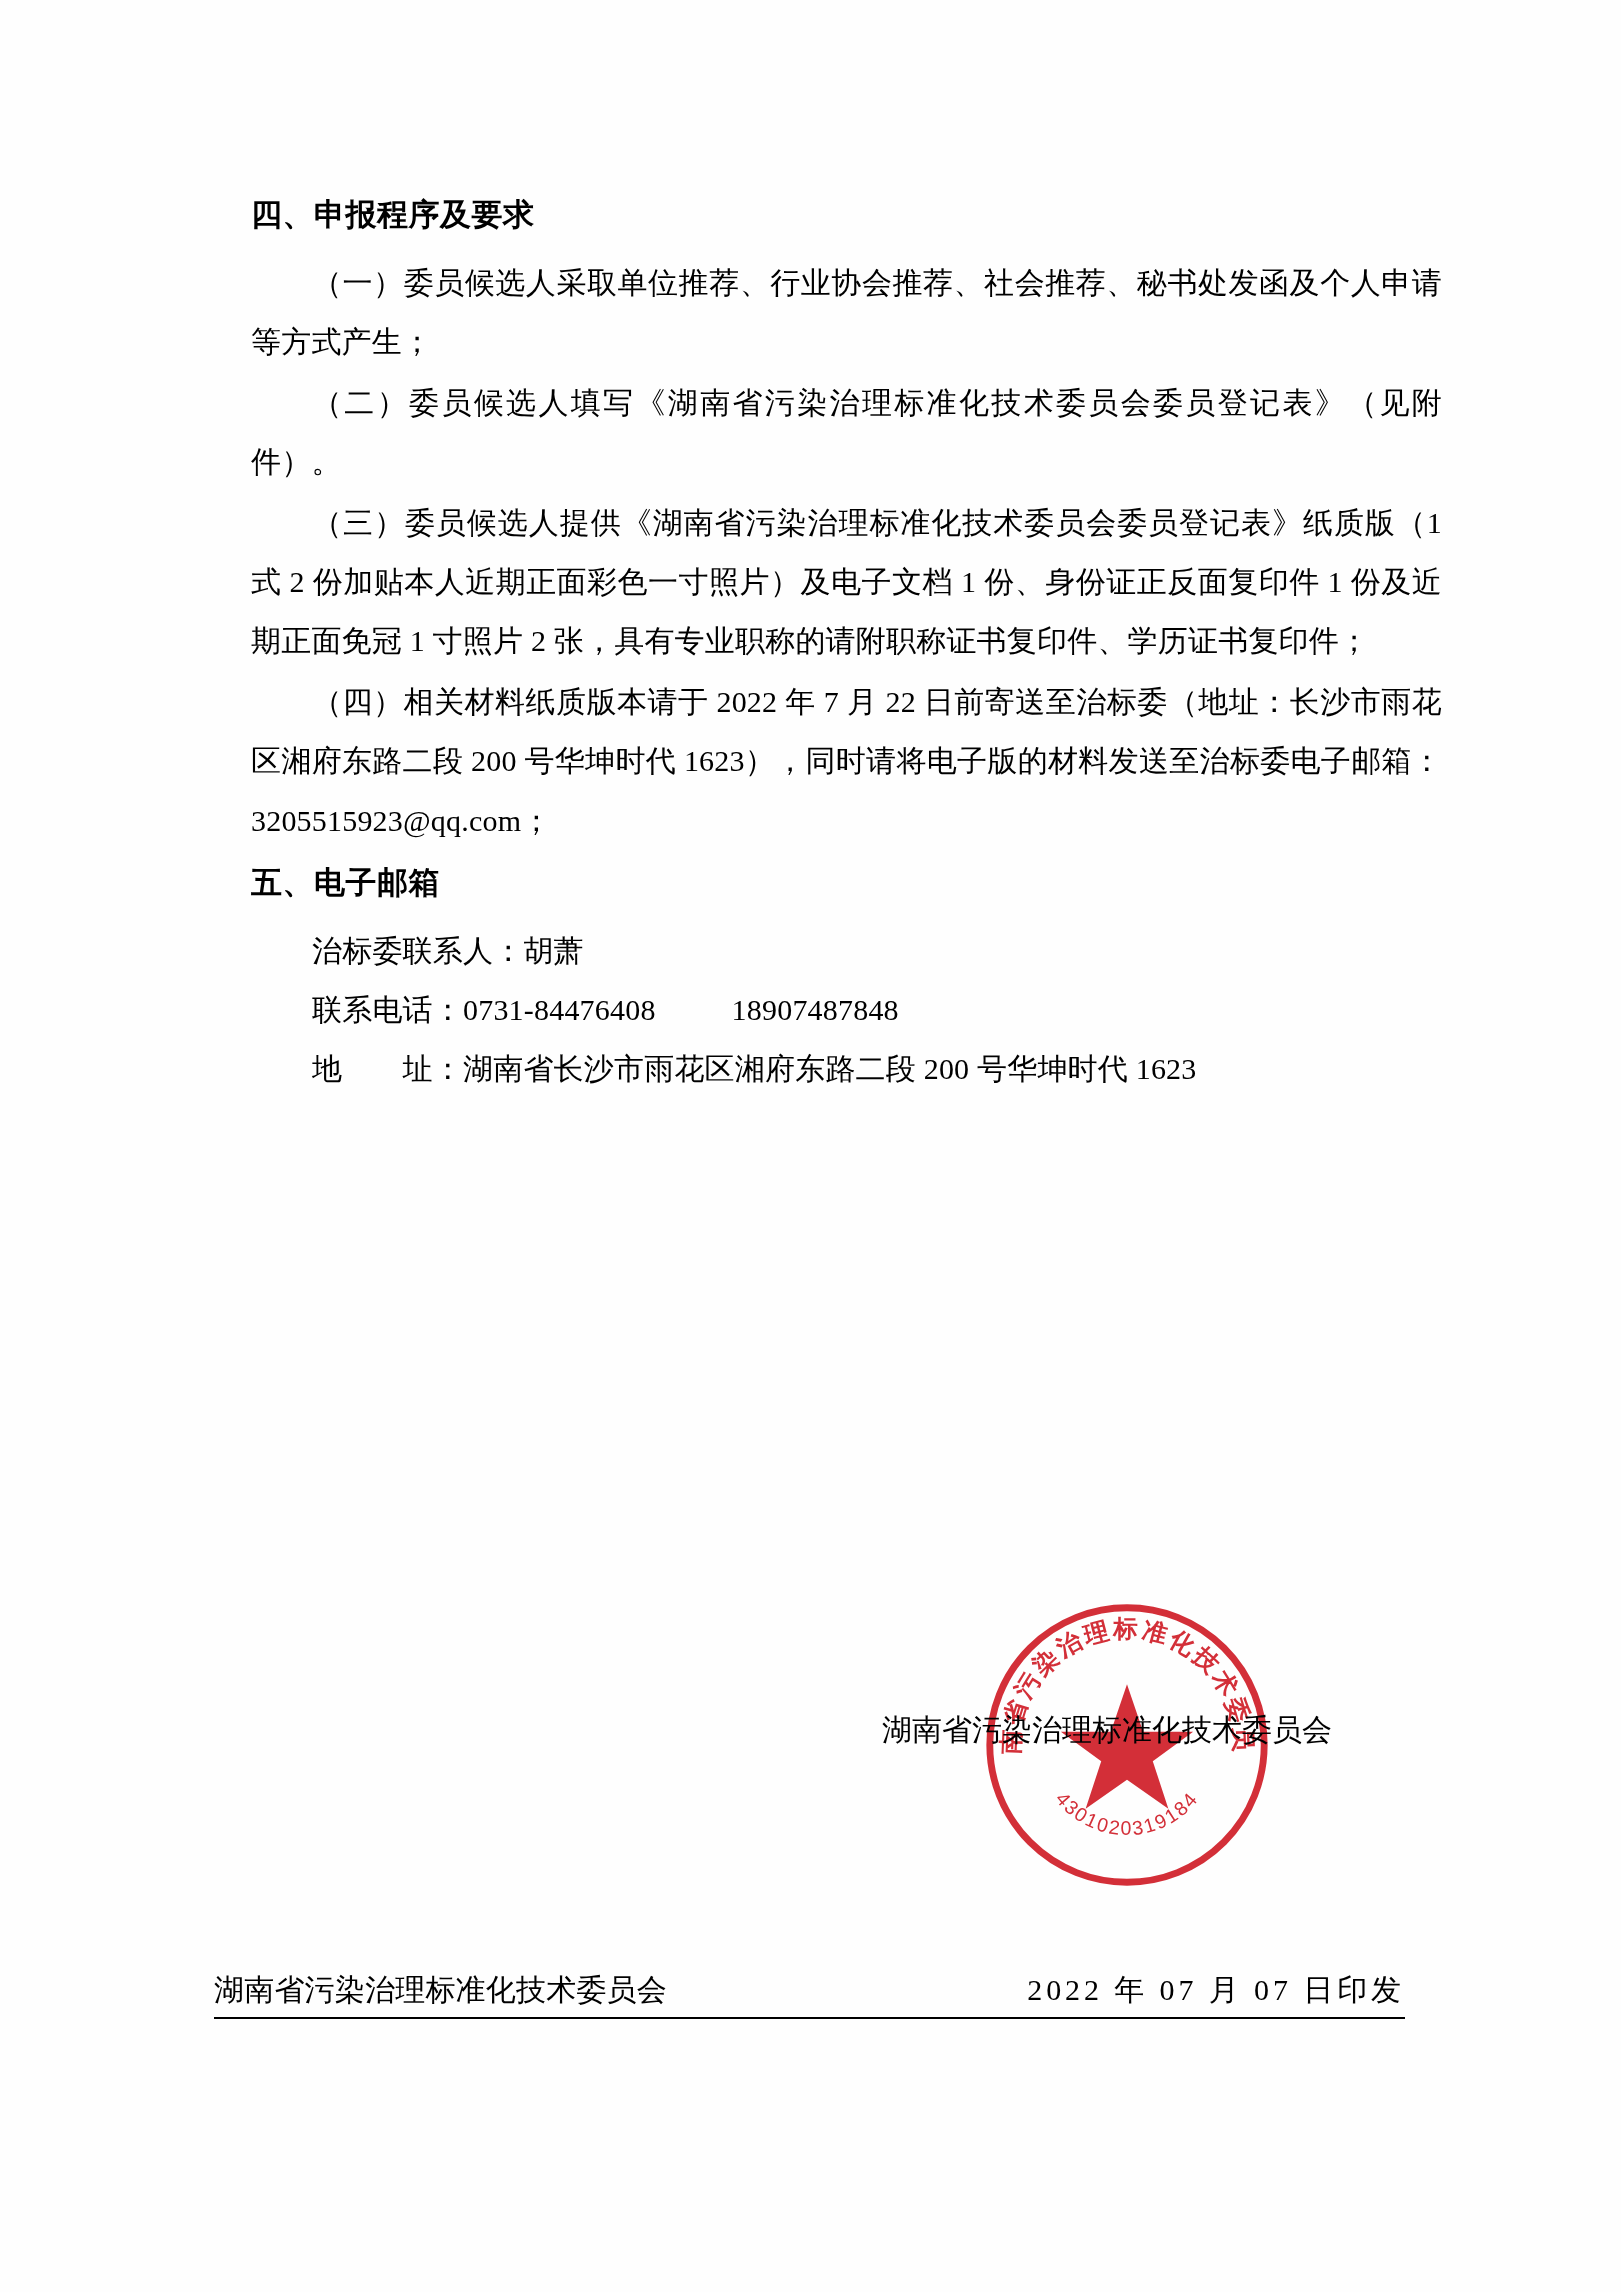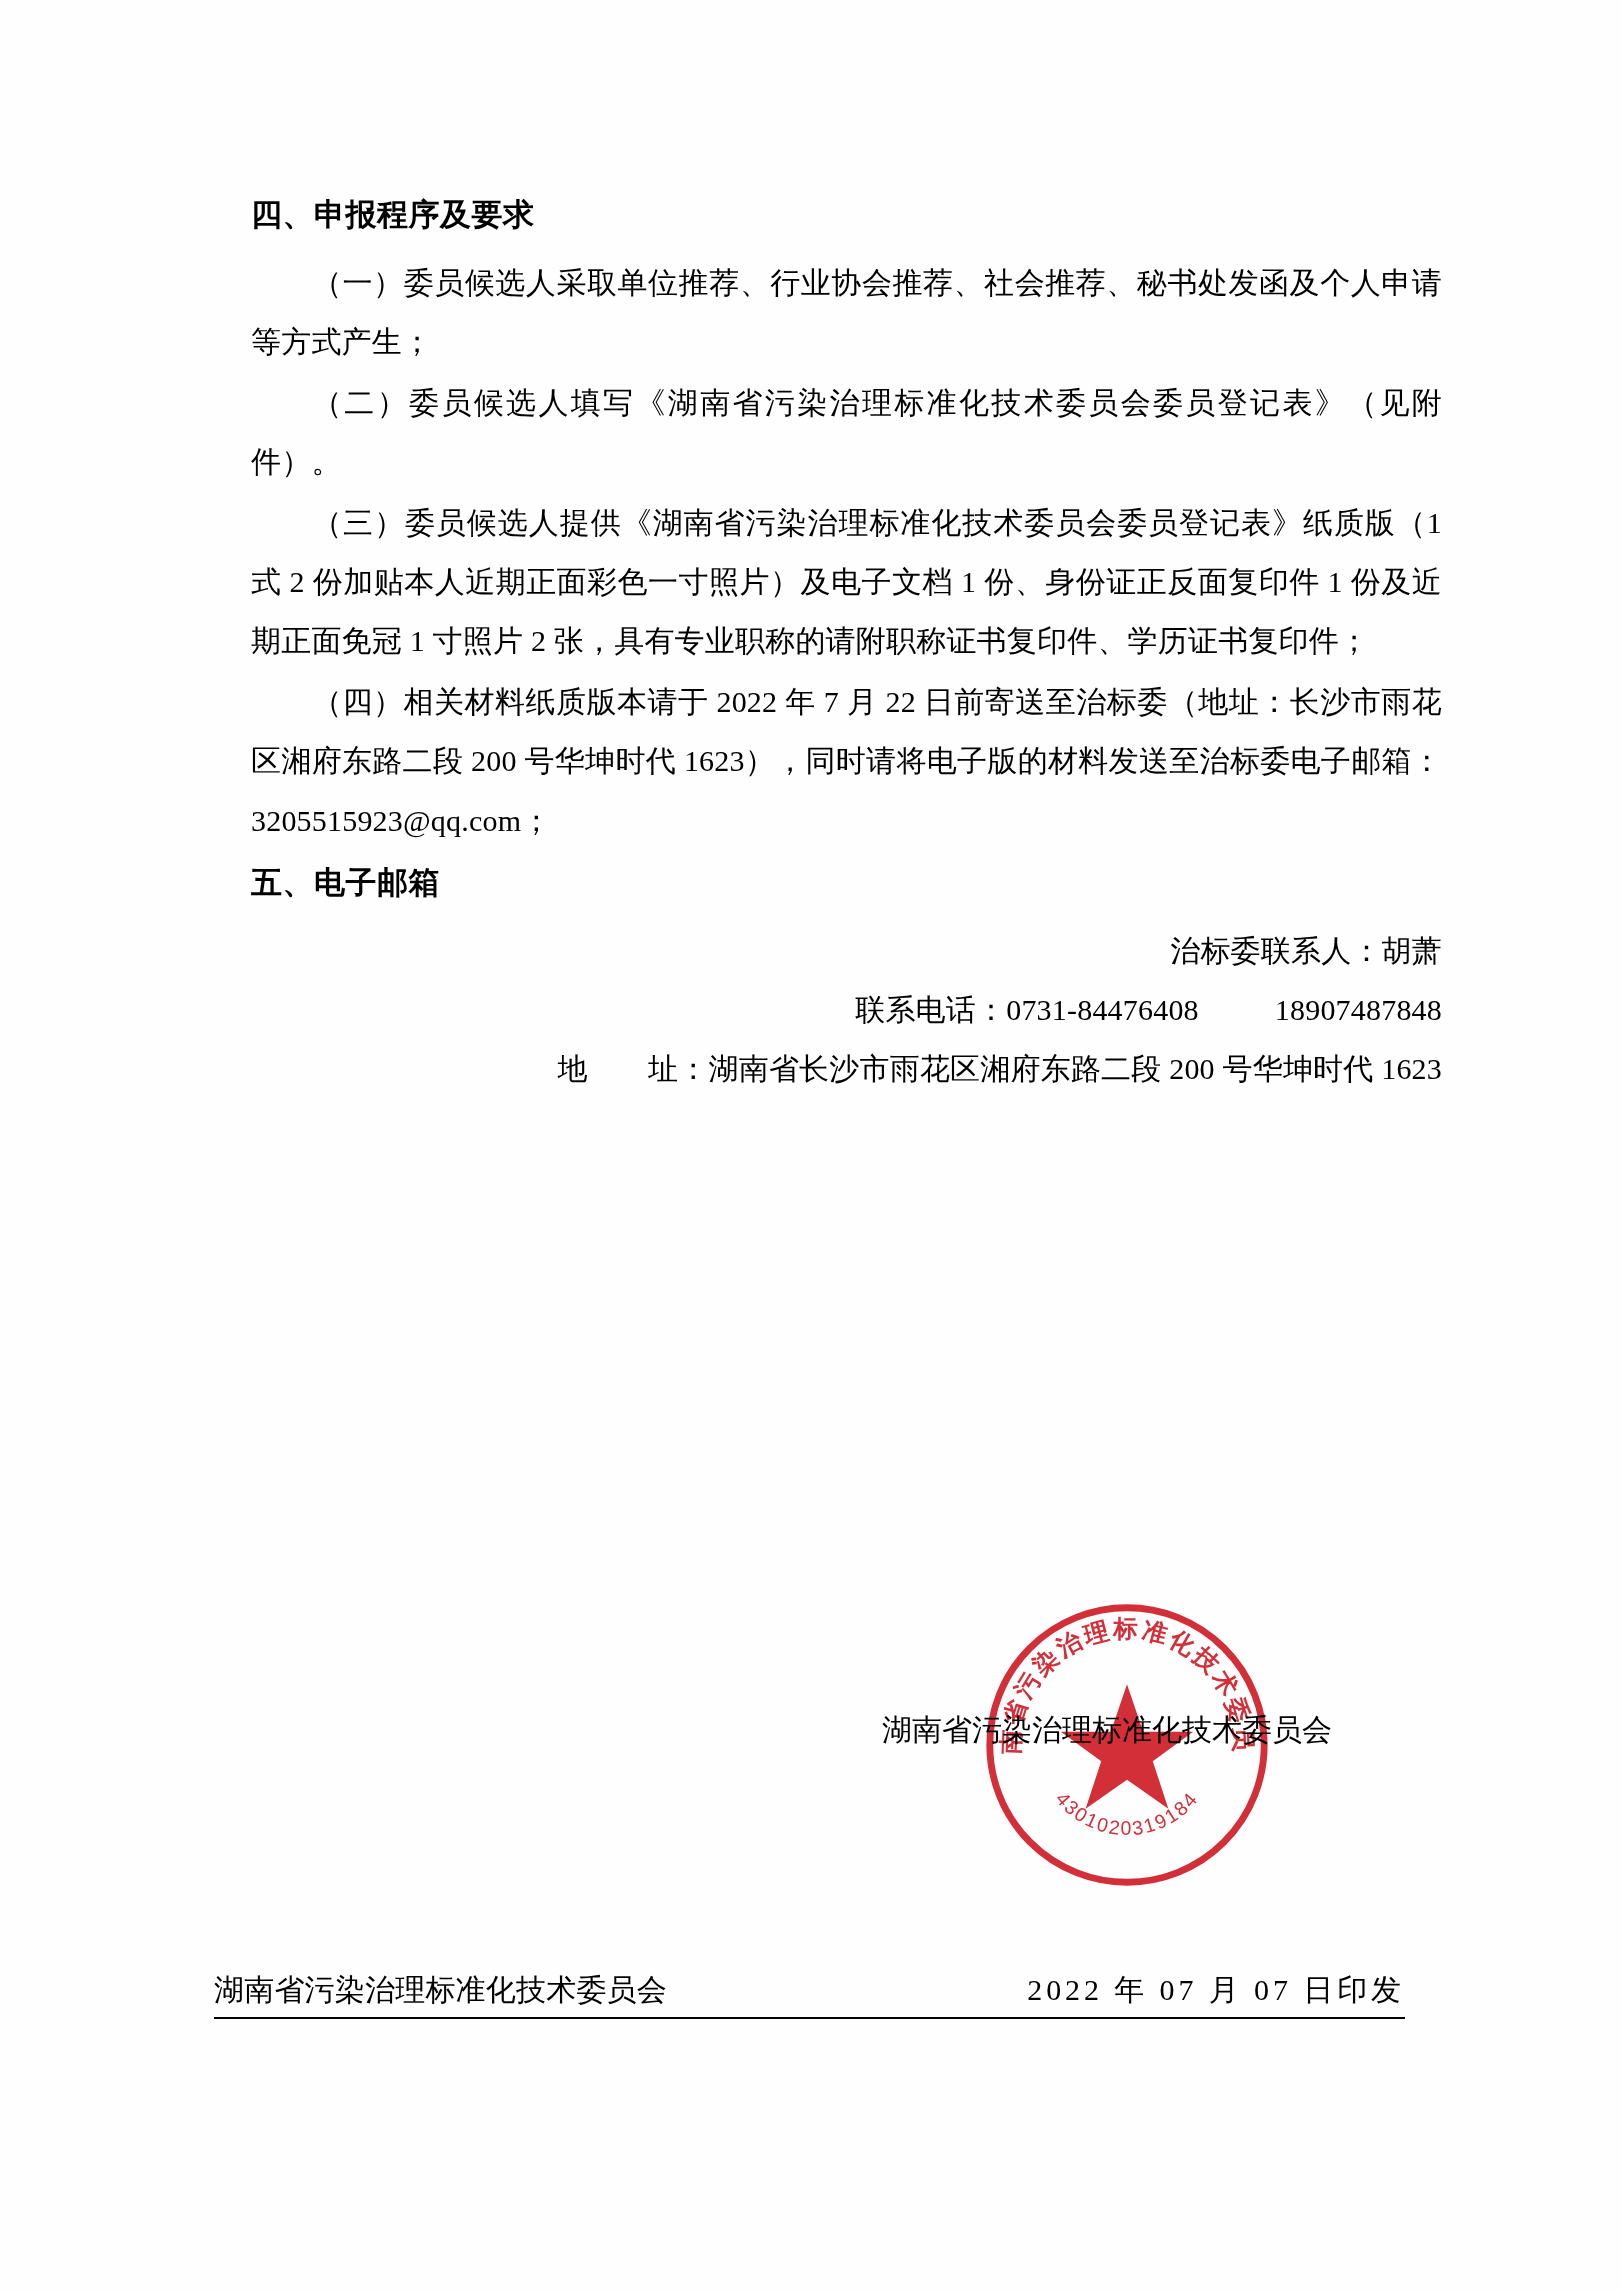--- a/index.html
+++ b/index.html
@@ -49,21 +49,20 @@
     text-align: justify;
     text-justify: inter-ideograph;
     margin: 0 0 2px 0;
     text-indent: 61px;
     letter-spacing: 0.2px;
   }
 
   
   .contact-block {
     margin-top: 9.8px;
-    text-align: right;
   }
   .contact-line {
     font-size: 30px;
     line-height: 1.97;
     margin: 0;
     padding-left: 61px;
     white-space: pre;
     letter-spacing: 0.2px;
   }
   .contact-line .gap {

